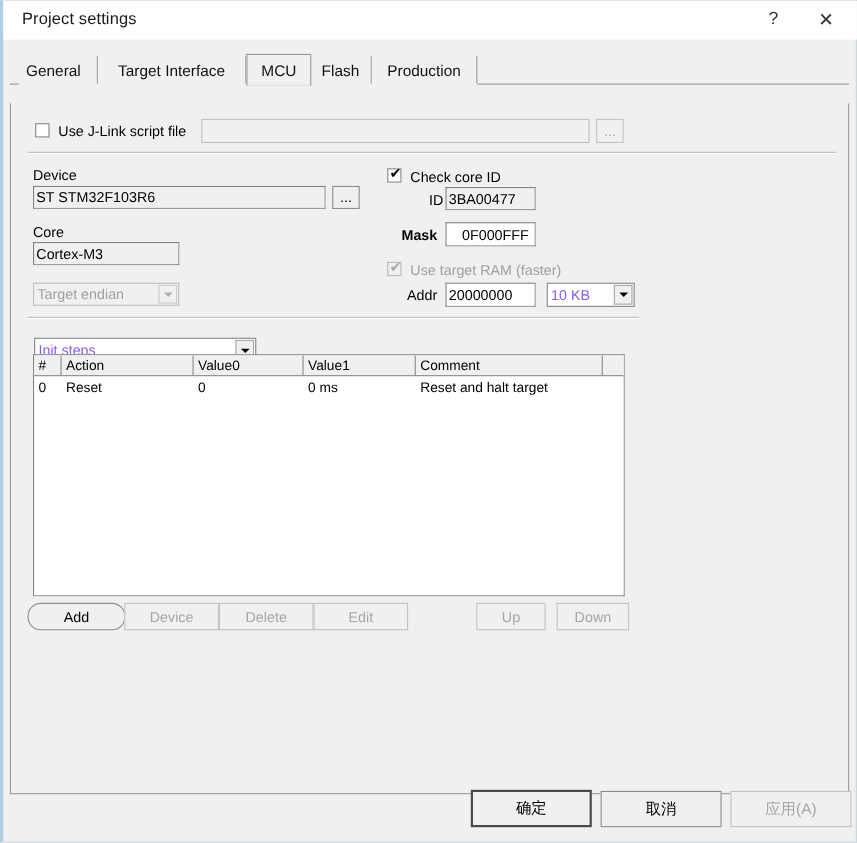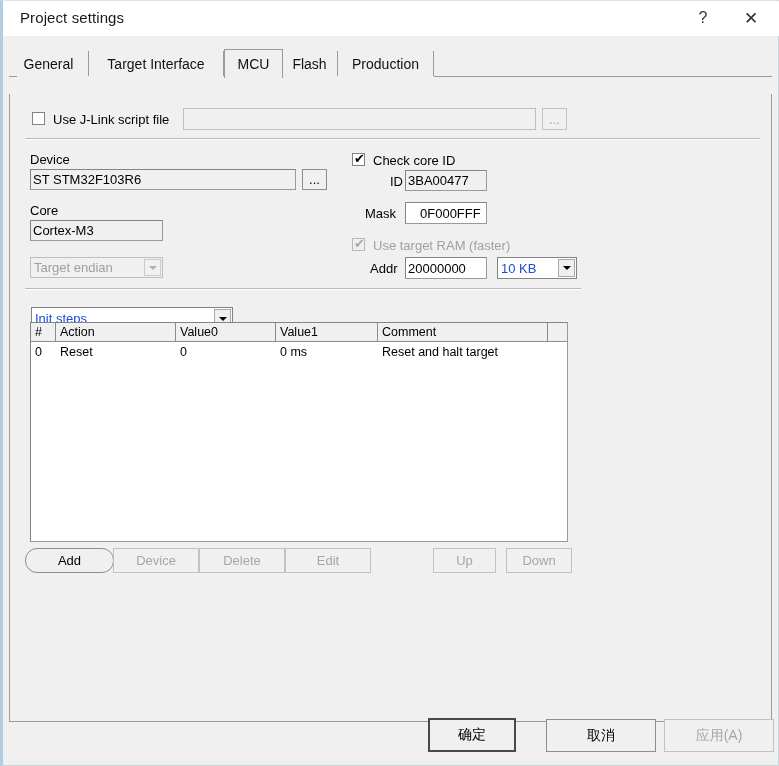--- a/index.html
+++ b/index.html
@@ -198,21 +198,21 @@
 
   
   .combo {
     position: absolute;
     box-sizing: border-box;
     background: #ffffff;
     border: 1px solid #848484;
     display: flex;
     align-items: center;
     font-size: 13px;
-    color: #1d4ed8;
+    color: #8b5cf6;
     padding-left: 3px;
     white-space: nowrap;
     cursor: default;
   }
   .combo.dis { background: #f0f0f0; color: #a0a0a0; border-color: #bebebe; }
   .combo .arrowbox {
     position: absolute;
     right: 1px; top: 1px; bottom: 1px;
     width: 17px;
     background: #f0f0f0;
@@ -343,21 +343,21 @@
     </div>
 
     <div class="cb" style="left:342px; top:59px;">
       <span class="tick">✔</span>
     </div>
     <div class="lbl" style="left:363px; top:59px;">Check core ID</div>
 
     <div class="lbl" style="left:380px; top:80px;">ID</div>
     <div class="tfield ro" style="left:395px; top:76px; width:82px; height:21px;">3BA00477</div>
 
-    <div class="lbl" style="left:355px; top:112px;">Mask</div>
+    <div class="lbl" style="left:355px; top:112px;font-weight:bold;">Mask</div>
     <div class="tfield" style="left:395px; top:108px; width:82px; height:22px;padding-left:14px;">0F000FFF</div>
 
     <div class="cb dis" style="left:342px; top:144px;">
       <span class="tick">✔</span>
     </div>
     <div class="lbl dis" style="left:363px; top:144px;">Use target RAM (faster)</div>
 
     <div class="lbl" style="left:360px; top:167px;">Addr</div>
     <div class="tfield" style="left:395px; top:163px; width:82px; height:22px;">20000000</div>
 
@@ -397,17 +397,17 @@
     </div>
   </div>
 
   <div class="btn" style="left:22px; top:547px; width:89px; height:25px;border-radius:12px;">Add</div>
   <div class="btn dis" style="left:110px; top:547px; width:86px; height:25px;">Device</div>
   <div class="btn dis" style="left:196px; top:547px; width:86px; height:25px;">Delete</div>
   <div class="btn dis" style="left:282px; top:547px; width:86px; height:25px;">Edit</div>
   <div class="btn dis" style="left:430px; top:547px; width:63px; height:25px;">Up</div>
   <div class="btn dis" style="left:503px; top:547px; width:66px; height:25px;">Down</div>
 
-  <div class="btn default" style="left:425px; top:717px; width:88px; height:34px; font-size:14px;">确定</div>
+  <div class="btn default" style="left:425px; top:717px; width:110px; height:34px; font-size:14px;">确定</div>
   <div class="btn" style="left:543px; top:718px; width:110px; height:33px; font-size:14px;">取消</div>
   <div class="btn dis" style="left:661px; top:718px; width:110px; height:33px; font-size:14px;">应用(A)</div>
 
 </div>
 
 </body></html>

